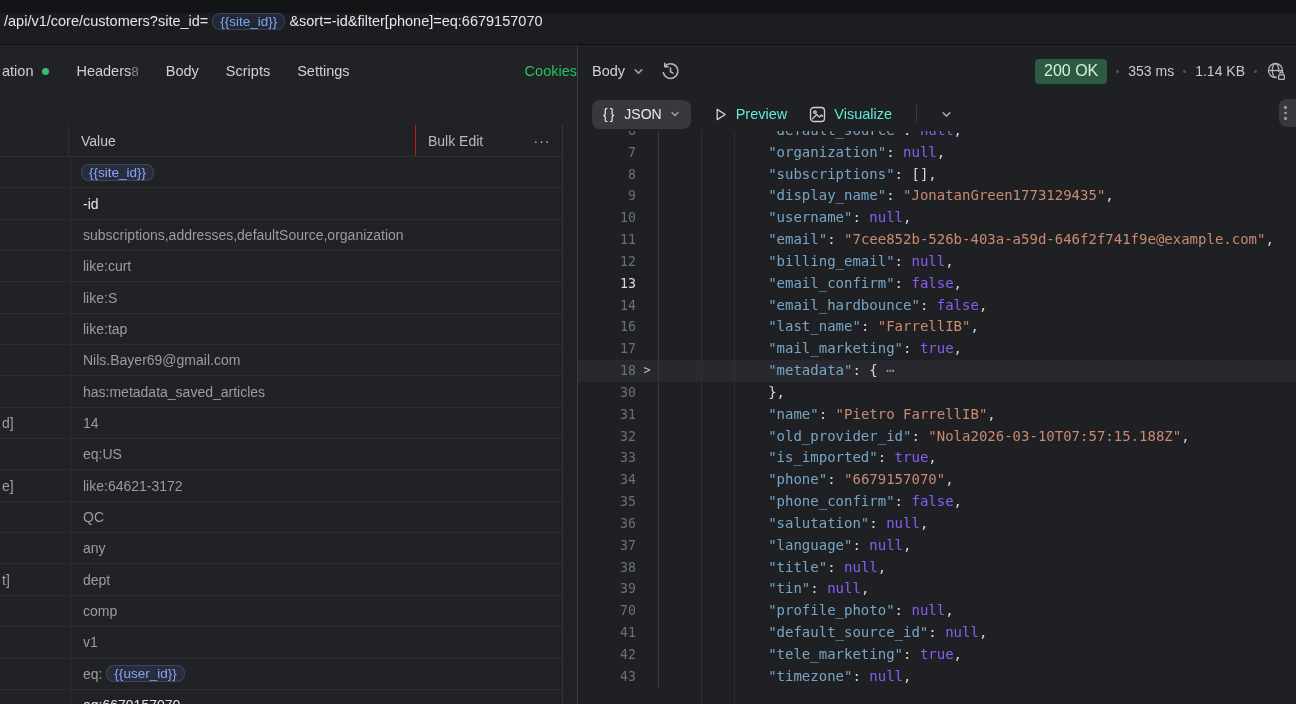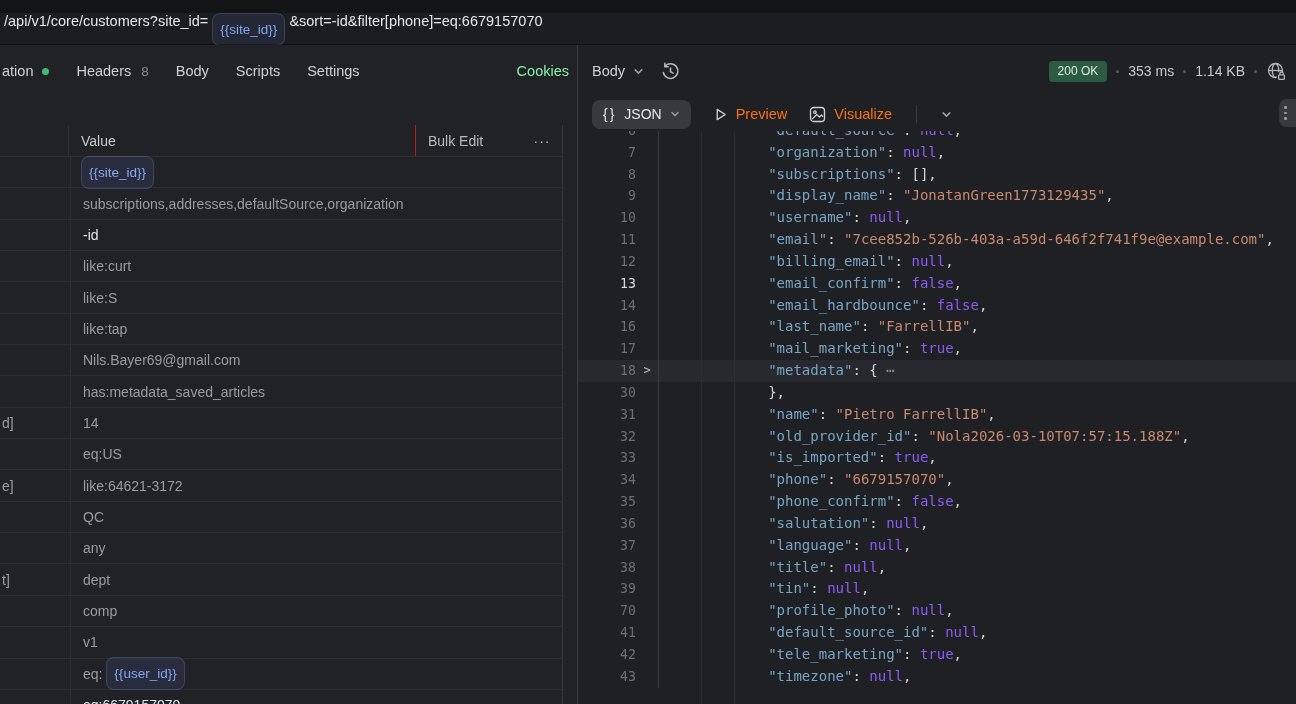--- a/index.html
+++ b/index.html
@@ -2,37 +2,37 @@
 <html><head>
 <meta charset="utf-8">
 <style>
   html,body{margin:0;padding:0;background:#1a1b1e;}
   body{width:1296px;height:704px;overflow:hidden;font-family:"Liberation Sans",sans-serif;
        -webkit-font-smoothing:antialiased;color:#d0d2d5;position:relative;}
   .top-strip{height:13px;background:#131416;}
   .url-bar{height:31px;background:#1c1d20;display:flex;align-items:flex-start;padding-left:4px;
            font-size:14.5px;color:#e5e6e8;border-bottom:1px solid #101113;}
   .url-bar .seg{white-space:pre;}
-  .pill{display:inline-block;padding:9px 8px;border-radius:8px;color:#83a5f0;
+  .pill{display:inline-block;padding:1px 8px;border-radius:8px;color:#83a5f0;
         background:rgba(103,141,255,0.10);box-shadow:inset 0 0 0 1px rgba(150,170,230,0.20);
         margin:0 4px;font-size:13.5px;}
   .main{display:flex;height:660px;}
   .left-panel{width:577px;background:#212226;position:relative;flex:none;}
   .v-divider{width:1px;background:#3a3c41;flex:none;}
   .right-panel{flex:1;background:#1f2023;position:relative;overflow:hidden;display:flex;flex-direction:column;}
 
   
   .tab-row{height:52px;display:flex;align-items:center;gap:27px;padding-left:2px;font-size:14.5px;
            color:#cfd1d4;position:relative;}
   .tab{cursor:default;}
   .tab-auth{display:flex;align-items:center;gap:9px;}
   .dot{width:7px;height:7px;border-radius:50%;background:#3dbb70;}
-  .tab-headers{display:flex;align-items:center;gap:10px;}
+  .tab-headers{display:flex;align-items:center;gap:0;}
   .count{color:#85888d;font-size:13.5px;}
-  .cookies{position:absolute;right:8px;color:#86efac;}
+  .cookies{position:absolute;right:0;color:#22c55e;}
 
   
   .ptable{width:562px;margin-top:28px;border-right:1px solid #34363b;font-size:14px;}
   .thead{height:31px;display:flex;align-items:center;border-bottom:1px solid #2d2f33;color:#c7c9cc;}
   .th-name{width:68px;height:100%;border-right:1px solid #2d2f33;flex:none;}
   .th-value{flex:1;padding-left:12px;}
   .th-bulk{width:94px;height:100%;display:flex;align-items:center;border-left:1px solid #b91c1c;
            padding-left:12px;color:#b7b9bd;flex:none;}
   .th-more{width:40px;text-align:center;color:#b7b9bd;letter-spacing:1px;flex:none;}
   .prow{height:30.35px;display:flex;align-items:center;border-bottom:1px solid #2b2d31;color:#999ca1;}
@@ -43,28 +43,28 @@
   .prow.active{color:#e6e7e9;}
   .prow.active .pill{color:#88a9f7;}
 
   
   .meta-row{height:52px;display:flex;align-items:center;padding:0 10px 0 14px;font-size:14.5px;}
   .body-select{display:flex;align-items:center;gap:8px;color:#cfd1d4;}
   .chev{display:inline-block;}
   .hist-btn{margin-left:16px;display:flex;align-items:center;}
   .meta-right{margin-left:auto;display:flex;align-items:center;gap:9px;color:#c7c9cc;font-size:14px;}
   .sep-dot{width:3px;height:3px;border-radius:50%;background:#54575c;}
-  .badge{background:#2d5b41;color:#d9efdc;font-size:12px;padding:3.5px 9px;border-radius:4px;}
+  .badge{background:#2d5b41;color:#d9efdc;font-size:16px;padding:3.5px 9px;border-radius:4px;}
 
   
   .toolbar{height:34px;display:flex;align-items:center;padding-left:14px;gap:22px;position:relative;}
   .json-pill{display:flex;align-items:center;gap:8px;background:#38393d;border-radius:8px;
              height:29px;padding:0 11px;color:#e7e8ea;font-size:14px;}
   .braces{font-size:14px;color:#e7e8ea;letter-spacing:2px;}
-  .tbtn{display:flex;align-items:center;gap:8px;color:#f97316;font-size:14.5px;}
+  .tbtn{display:flex;align-items:center;gap:8px;color:#5eead4;font-size:14.5px;}
   .tb-div{width:1px;height:18px;background:#3a3c41;margin:0 2px;}
   .sliver{position:absolute;right:-6px;top:2px;width:18px;height:28px;background:#38393d;
           border-radius:8px;display:flex;flex-direction:column;align-items:flex-start;
           justify-content:center;gap:3px;padding-left:5px;}
   .sliver i{width:2.5px;height:2.5px;border-radius:50%;background:#9a9da1;}
 
   
   .code{flex:1;overflow:hidden;position:relative;font-family:"DejaVu Sans Mono",monospace;
         font-size:14px;}
   .iguide{position:absolute;top:0;bottom:0;width:1px;background:#2c2e33;}
@@ -113,27 +113,27 @@
         <div class="th-name"></div>
         <div class="th-value">Value</div>
         <div class="th-bulk">Bulk Edit</div>
         <div class="th-more">···</div>
       </div>
       <div>
           <div class="prow active">
             <div class="pname"></div>
             <div class="pval"><span class="pill" style="margin: 0px 0px 0px -2px;">{{site_id}}</span></div>
           </div>
+          <div class="prow active">
+            <div class="pname"></div>
+            <div class="pval"><span>-id</span></div>
+          </div>
           <div class="prow">
             <div class="pname"></div>
             <div class="pval"><span>subscriptions,addresses,defaultSource,organization</span></div>
-          </div>
-          <div class="prow active">
-            <div class="pname"></div>
-            <div class="pval"><span>-id</span></div>
           </div>
           <div class="prow">
             <div class="pname"></div>
             <div class="pval"><span>like:curt</span></div>
           </div>
           <div class="prow">
             <div class="pname"></div>
             <div class="pval"><span>like:S</span></div>
           </div>
           <div class="prow">

